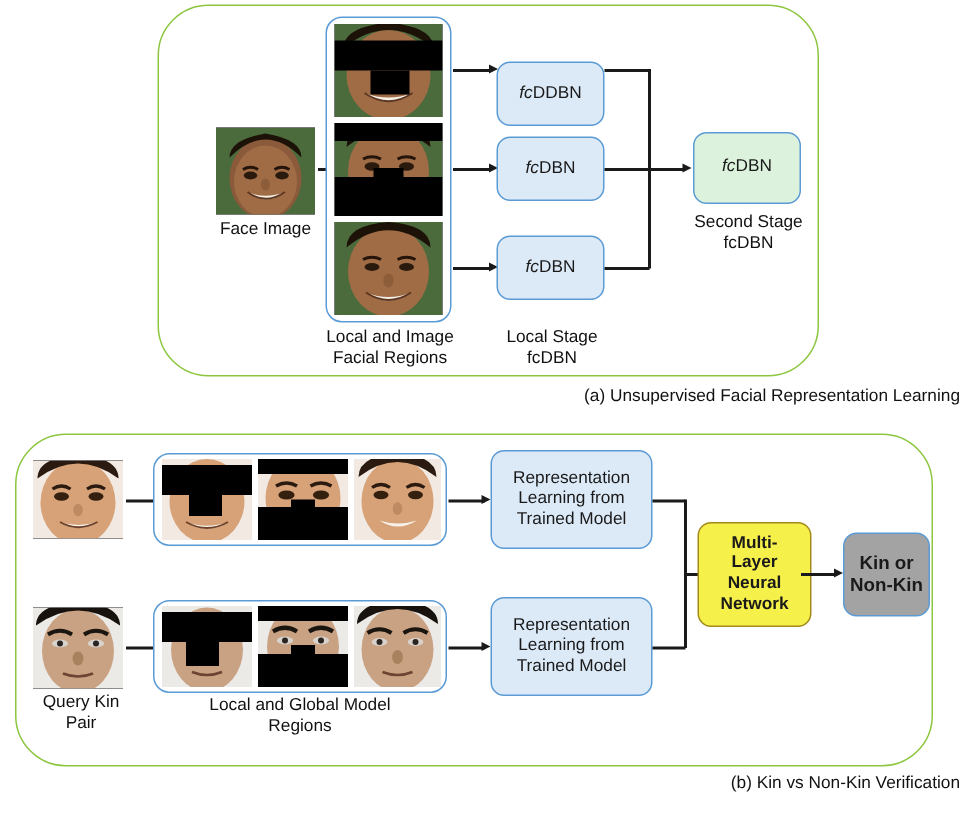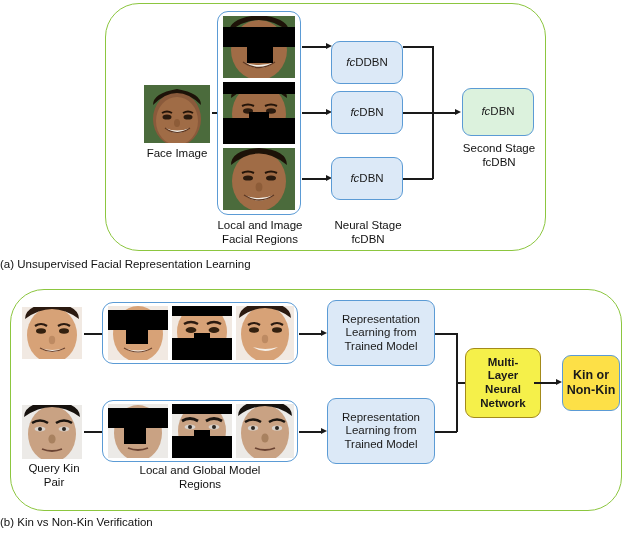--- a/index.html
+++ b/index.html
@@ -17,21 +17,21 @@
     border-radius:34px;
     box-sizing:border-box;
     background:#ffffff;
   }
   #panel-a{left:105px;top:3px;width:441px;height:248px;}
   #panel-b{left:10px;top:289px;width:612px;height:222px;}
 
   .caption{
     position:absolute;
     width:640px;left:0;
-    text-align:left;
+    text-align:right;
     font-size:11.5px;
     color:#111;
   }
   #caption-a{top:258px;}
   #caption-b{top:516px;}
 
   .node{
     position:absolute;
     box-sizing:border-box;
     border:1.4px solid #5b9bd5;
@@ -40,21 +40,21 @@
     display:flex;
     align-items:center;
     justify-content:center;
     text-align:center;
     font-size:11.5px;
     line-height:1.18;
     color:#1a1a1a;
   }
   .node.green{background:#dcf2dd;}
   .node.yellow{background:#f5f04a;border:1.6px solid #a38a1a;}
-  .node.peach{background:#fde047;}
+  .node.peach{background:#a3a3a3;}
   .node.bold{font-weight:bold;font-size:12.5px;}
 
   .fc i{font-style:italic;}
 
   .groupbox{
     position:absolute;
     box-sizing:border-box;
     border:1.6px solid #5b9bd5;
     border-radius:11px;
     background:#ffffff;
@@ -179,21 +179,21 @@
 <div class="node fc" style="left:331px;top:25px;width:72px;height:43px;margin-top:16px;">
   <span><i>fc</i><span>D</span>DBN</span>
 </div>
 <div class="node fc" style="left:331px;top:91px;width:72px;height:43px;">
   <span><i>fc</i>DBN</span>
 </div>
 <div class="node fc" style="left:331px;top:157px;width:72px;height:43px;">
   <span><i>fc</i>DBN</span>
 </div>
 
-<div class="lbl" style="left:322px;top:219px;width:92px;white-space:pre-line;">Neural Stage
+<div class="lbl" style="left:322px;top:219px;width:92px;white-space:pre-line;">Local Stage
 fcDBN</div>
 
 <div class="ln hln" style="left:403px;top:46px;width:30px;"></div>
 <div class="ln hln" style="left:403px;top:178px;width:30px;"></div>
 <div class="ln vln" style="left:432px;top:46px;height:133px;"></div>
 <div class="ln hln" style="left:403px;top:112px;width:54px;"></div>
 <div class="arrowhead" style="left:455px;top:108.5px;"></div>
 
 <div class="node fc green" style="left:462px;top:88px;width:72px;height:48px;">
   <span><i>fc</i>DBN</span>

